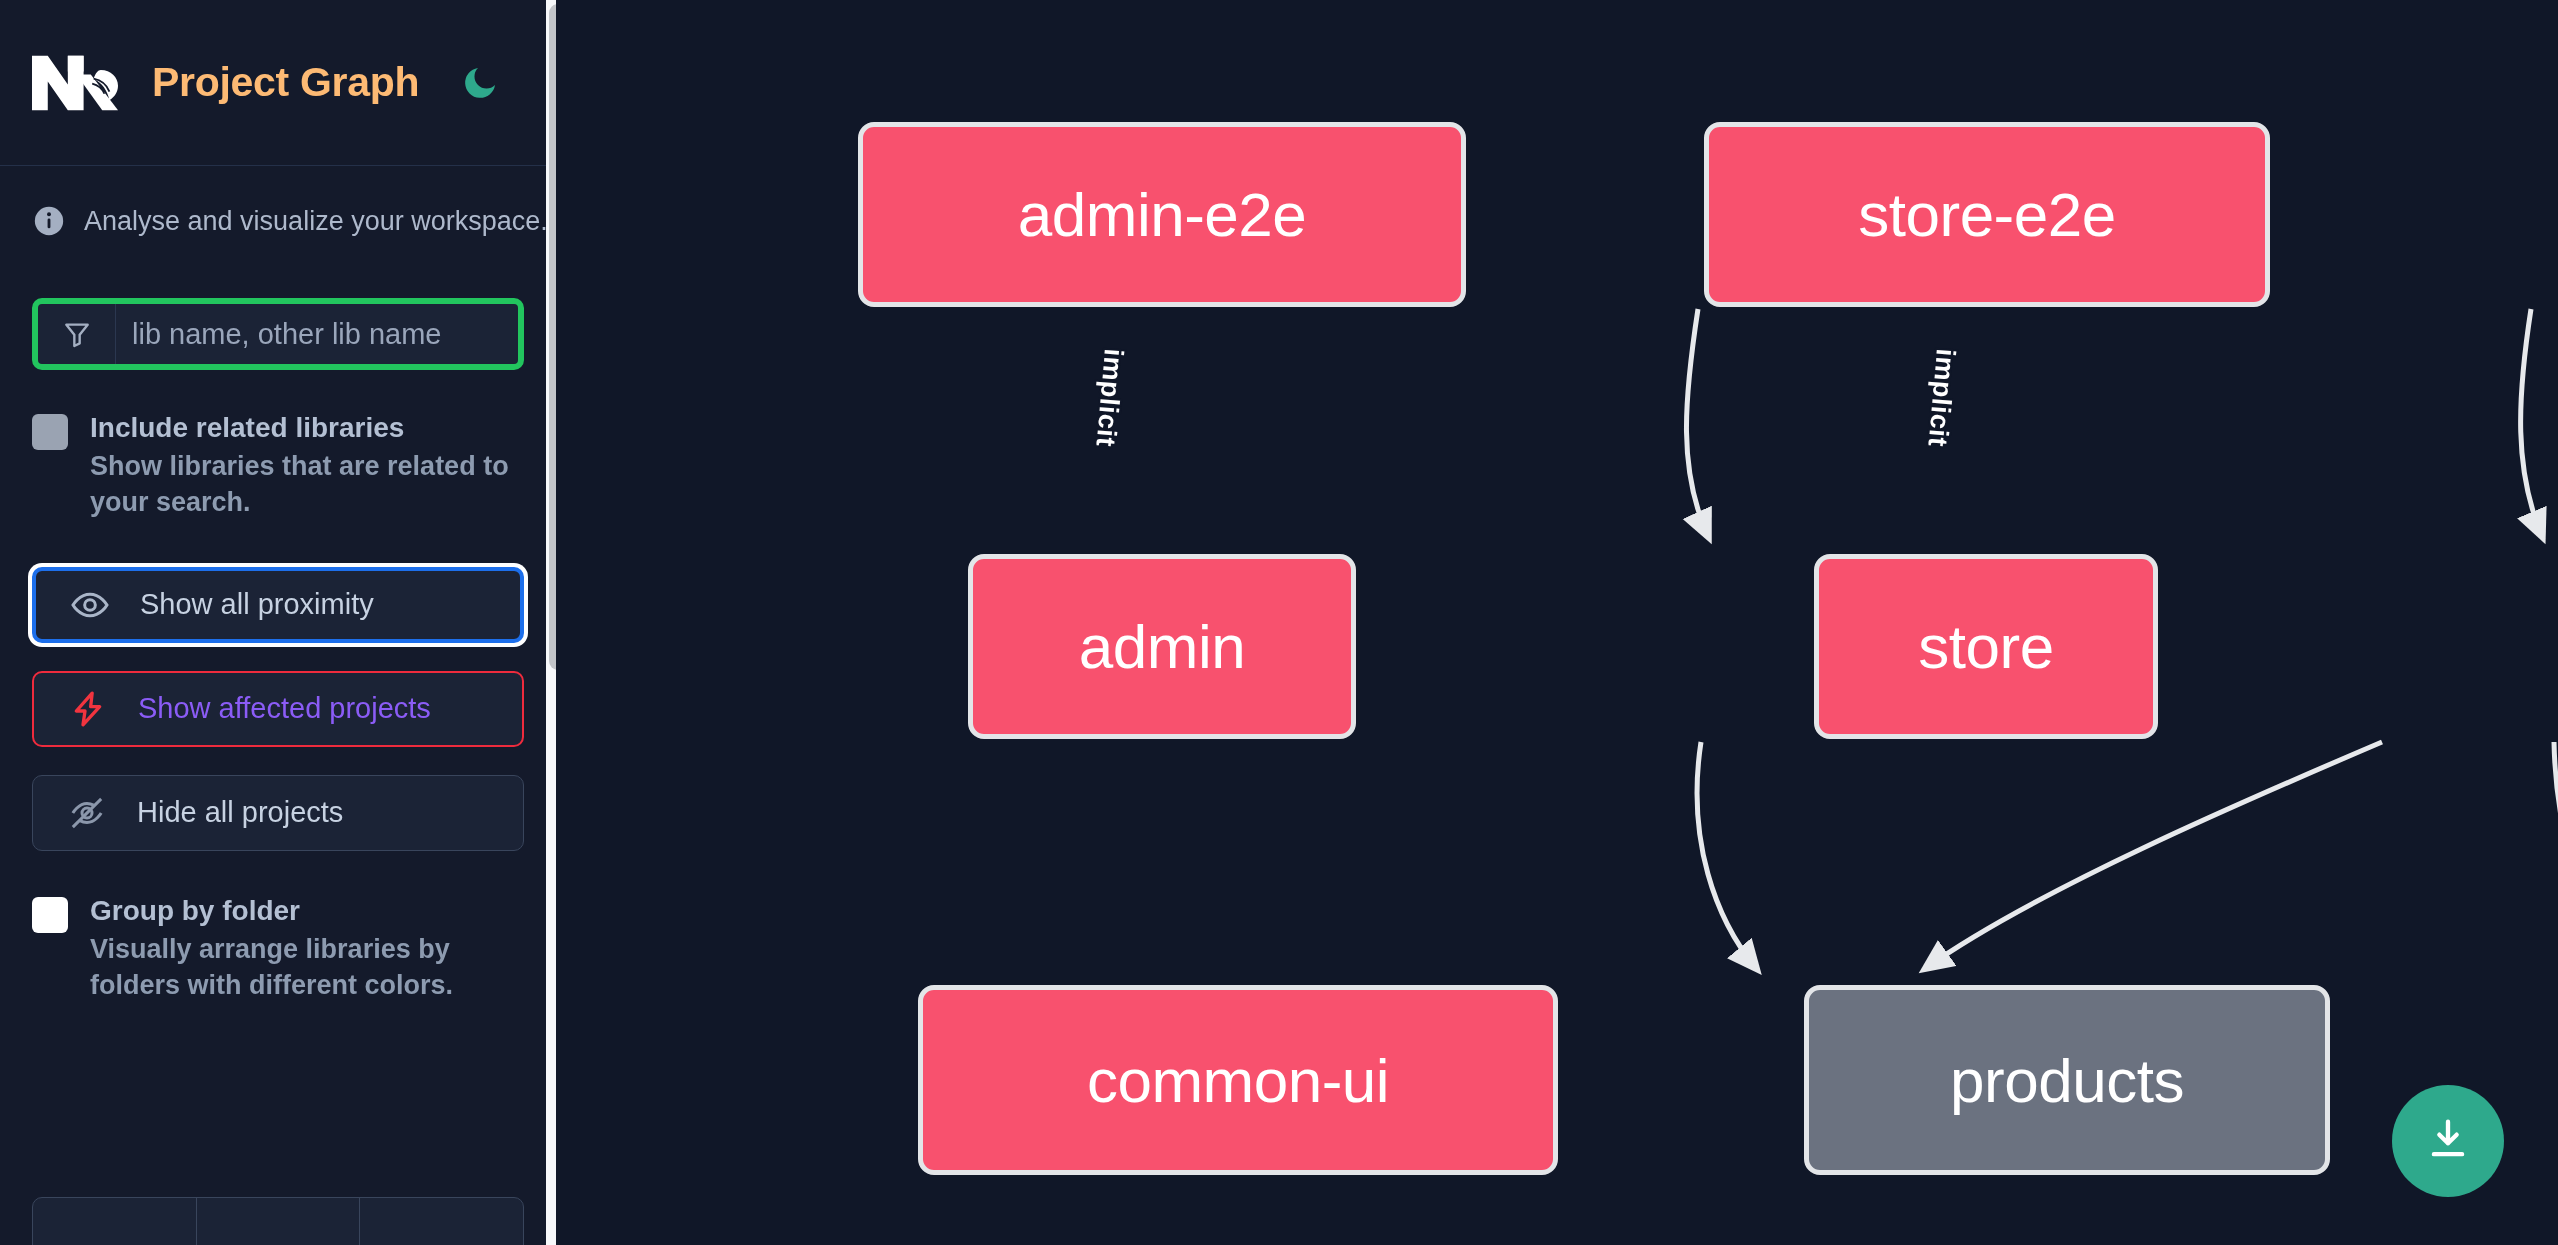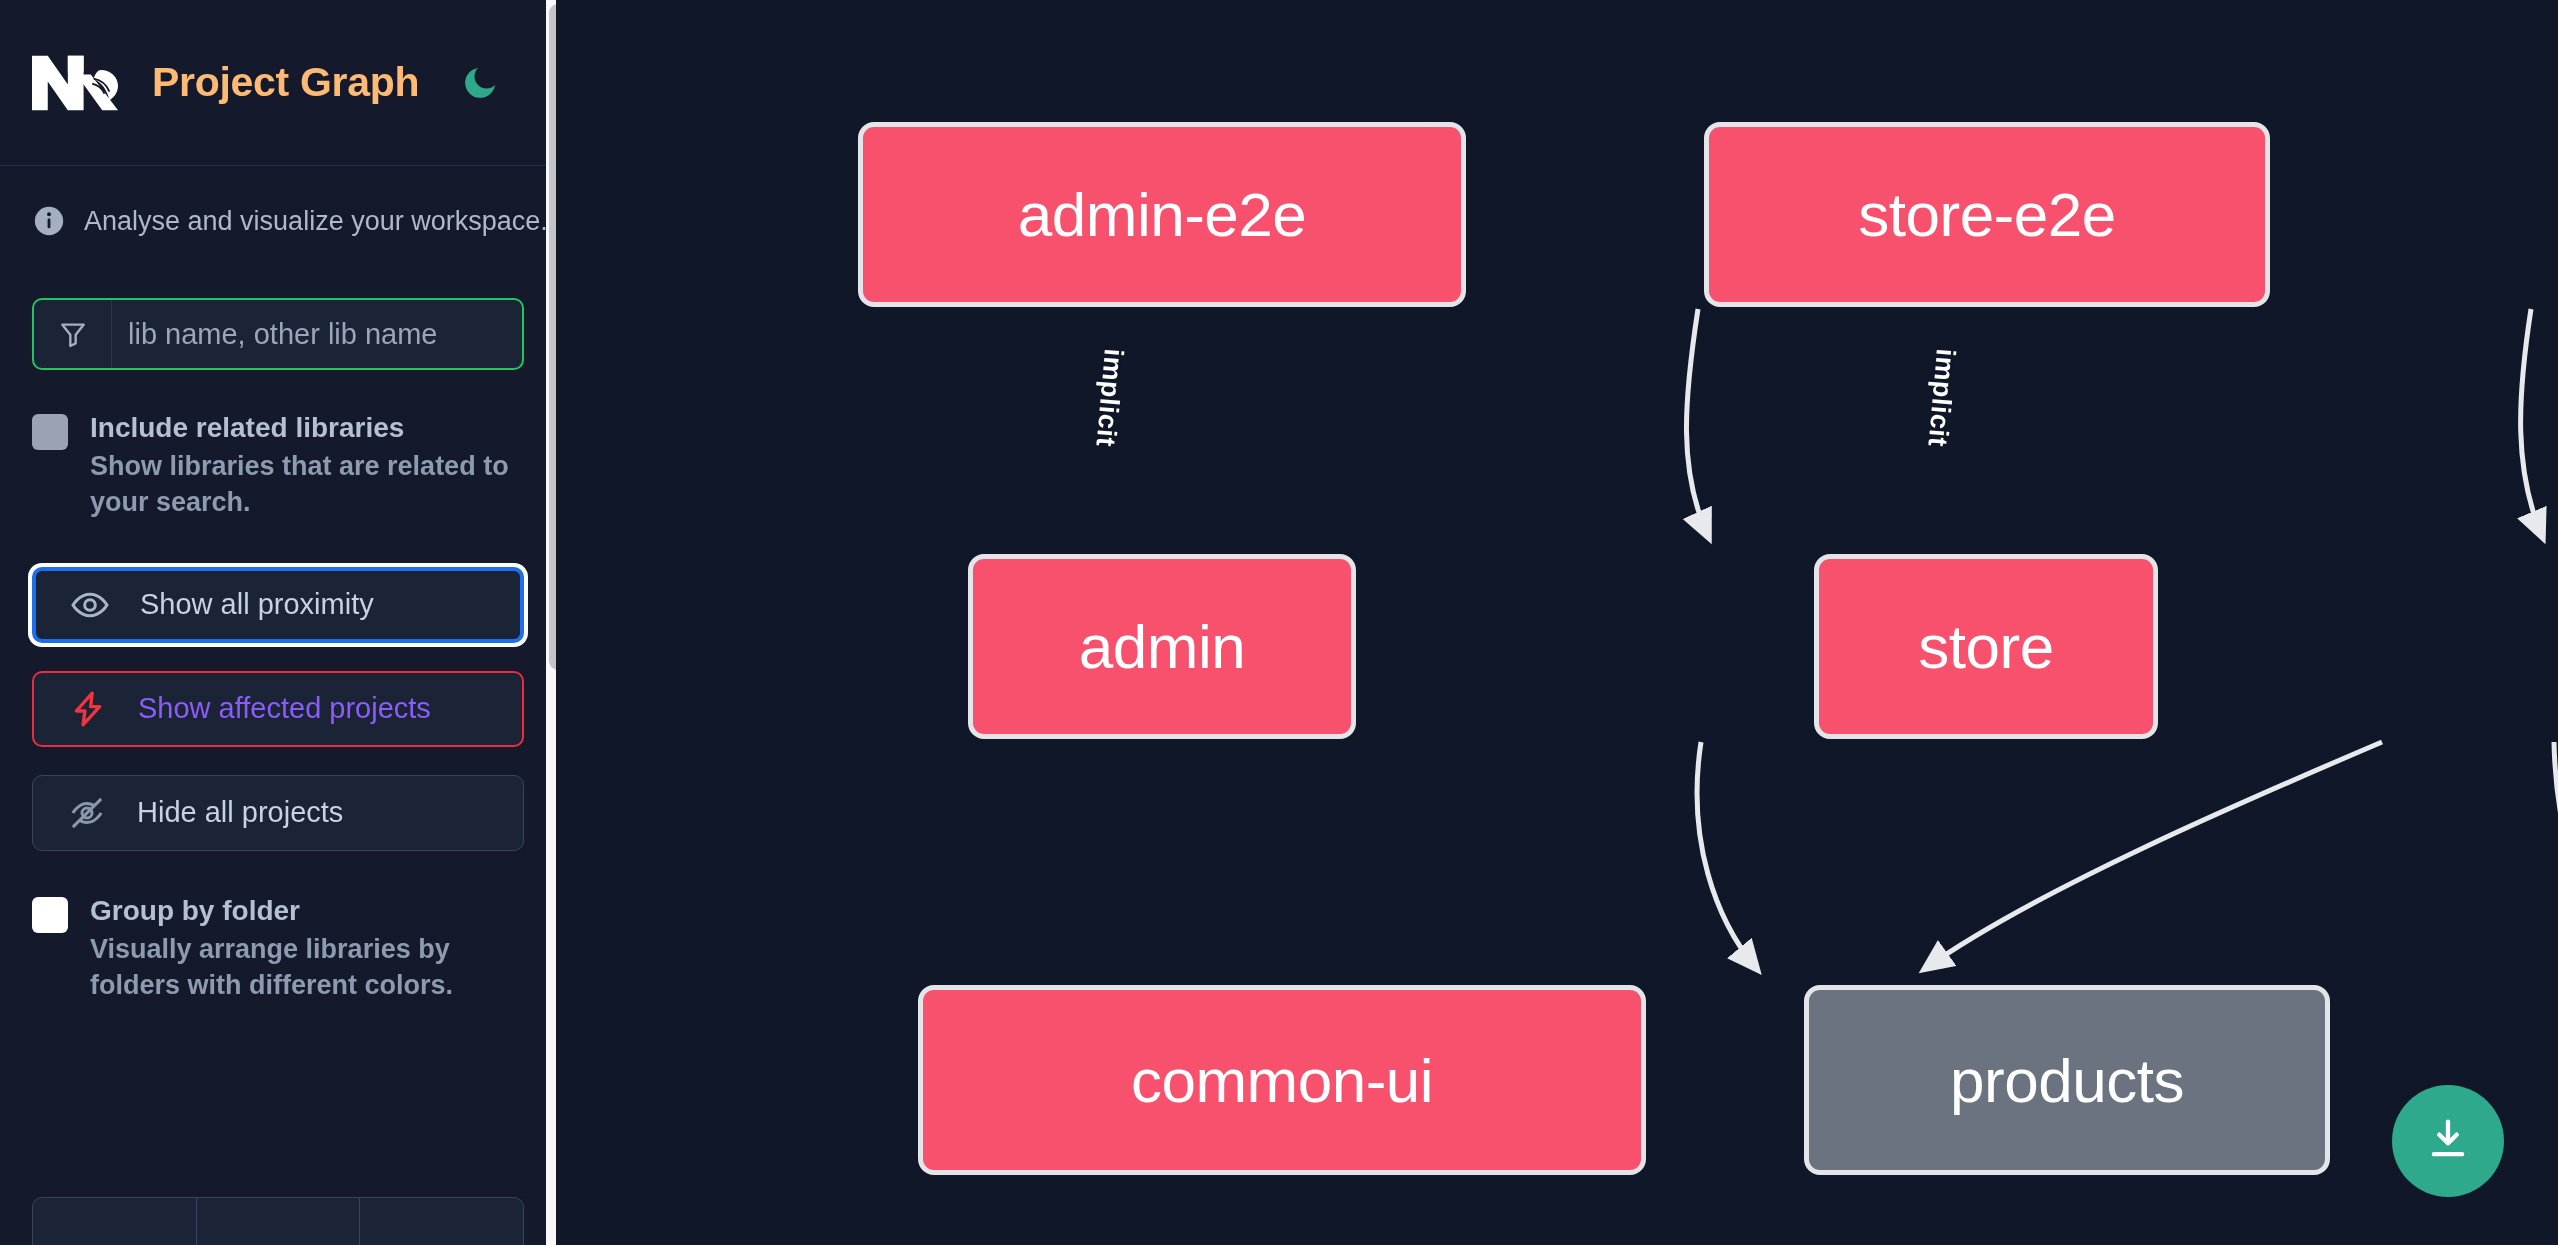--- a/index.html
+++ b/index.html
@@ -46,21 +46,21 @@
   .info-ico { width: 34px; height: 34px; flex: 0 0 34px; }
   .info-text {
     margin-left: 18px; font-size: 27px; color: #aeb9cc;
     white-space: nowrap;
   }
 
   .filter-box {
     margin-top: 60px;
     height: 72px; width: 492px;
     background: #1b2336;
-    border: 2px solid #22c55e;
+    border: 6px solid #22c55e;
     border-radius: 10px;
     display: flex; align-items: center;
     overflow: hidden;
   }
   .filter-ico-wrap {
     width: 78px; height: 100%;
     display: flex; align-items: center; justify-content: center;
     border-right: 1px solid #2b3750;
     flex: 0 0 78px;
   }
@@ -330,21 +330,21 @@
       </div>
     <div class="node pink" style="left:1148px; top:122px; width:566px; height:185px;">
         <span>store-e2e</span>
       </div>
     <div class="node pink" style="left:412px;  top:554px; width:388px; height:185px;">
         <span>admin</span>
       </div>
     <div class="node pink" style="left:1258px; top:554px; width:344px; height:185px;">
         <span>store</span>
       </div>
-    <div class="node pink" style="left:362px;  top:985px; width:728px; height:190px;">
+    <div class="node pink" style="left:362px;  top:985px; width:640px; height:190px;">
         <span>common-ui</span>
       </div>
     <div class="node slate" style="left:1248px; top:985px; width:526px; height:190px;align-items:center;">
         <span>products</span>
       </div>
 
     <span class="edge-label" style="left:573px;  top:350px; transform: rotate(95deg);">implicit</span>
     <span class="edge-label" style="left:1405px; top:350px; transform: rotate(95deg);">implicit</span>
 
     <div id="download-fab">

